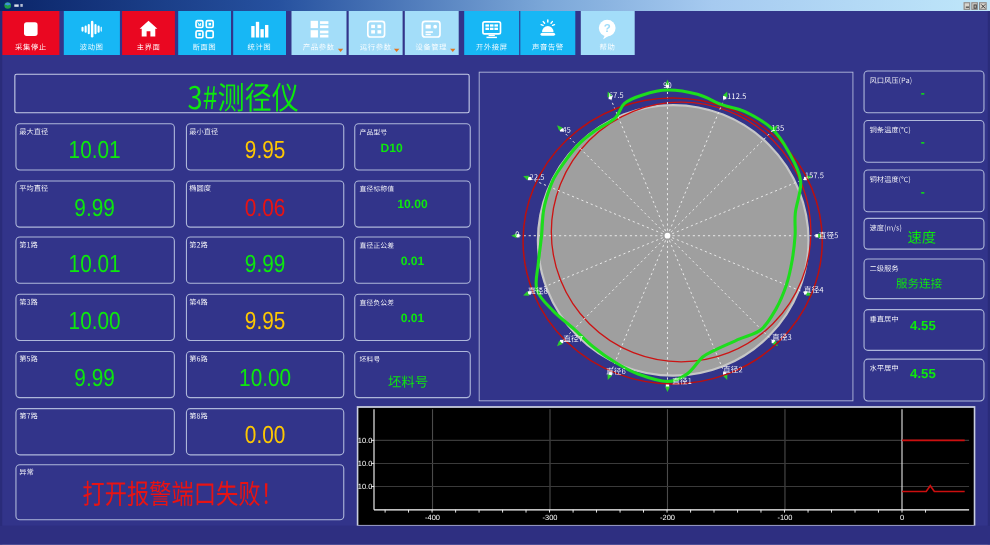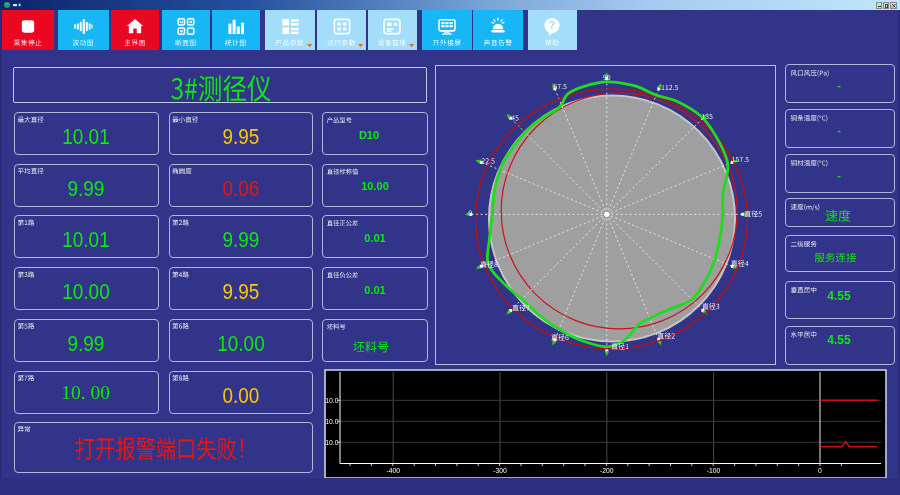--- a/index.html
+++ b/index.html
@@ -178,22 +178,21 @@
     <div class="v" style="left:180.5px;top:124.30000000000001px;color:#fdc802;font-size:22.5px">9.95</div>
     <div class="v" style="left:26px;top:175.8px;color:#0de80d;font-size:22.5px">9.99</div>
     <div class="v" style="left:180.5px;top:175.8px;color:#e81313;font-size:22.5px">0.06</div>
     <div class="v" style="left:26px;top:227.3px;color:#0de80d;font-size:22.5px">10.01</div>
     <div class="v" style="left:180.5px;top:227.3px;color:#0de80d;font-size:22.5px">9.99</div>
     <div class="v" style="left:26px;top:279.3px;color:#0de80d;font-size:22.5px">10.00</div>
     <div class="v" style="left:180.5px;top:279.3px;color:#fdc802;font-size:22.5px">9.95</div>
     <div class="v" style="left:26px;top:330.8px;color:#0de80d;font-size:22.5px">9.99</div>
     <div class="v" style="left:180.5px;top:330.8px;color:#0de80d;font-size:22.5px">10.00</div>
     <div class="v" style="left:180.5px;top:382.8px;color:#fdc802;font-size:22.5px">0.00</div>
-    <div class="v" style="left:25.5px;top:381.5px;color:#0de80d;font-size:19.5px;font-family:'Liberation Serif',serif;transform:none">10. 00</div>
-    <div class="v3" style="left:319px;top:128.5px">D10</div>
+    <div class="v3" style="left:306px;top:128.5px">D10</div>
     <div class="v3" style="left:325px;top:180.0px">10.00</div>
     <div class="v3" style="left:325px;top:231.5px">0.01</div>
     <div class="v3" style="left:325px;top:283.5px">0.01</div>
     <div class="v3" style="left:789px;top:79px;width:100px">-</div>
     <div class="v3" style="left:789px;top:124px;width:100px">-</div>
     <div class="v3" style="left:789px;top:169px;width:100px">-</div>
     <div class="v3" style="left:789px;top:288.8px;width:100px;font-size:12px">4.55</div>
     <div class="v3" style="left:789px;top:333.3px;width:100px;font-size:12px">4.55</div>
 <svg style="position:absolute;left:435px;top:65px" width="341" height="300" viewBox="0 0 341 300">
 <rect x="0.5" y="0.5" width="340" height="299" fill="none" stroke="#b9c0e0" stroke-width="1"></rect>

